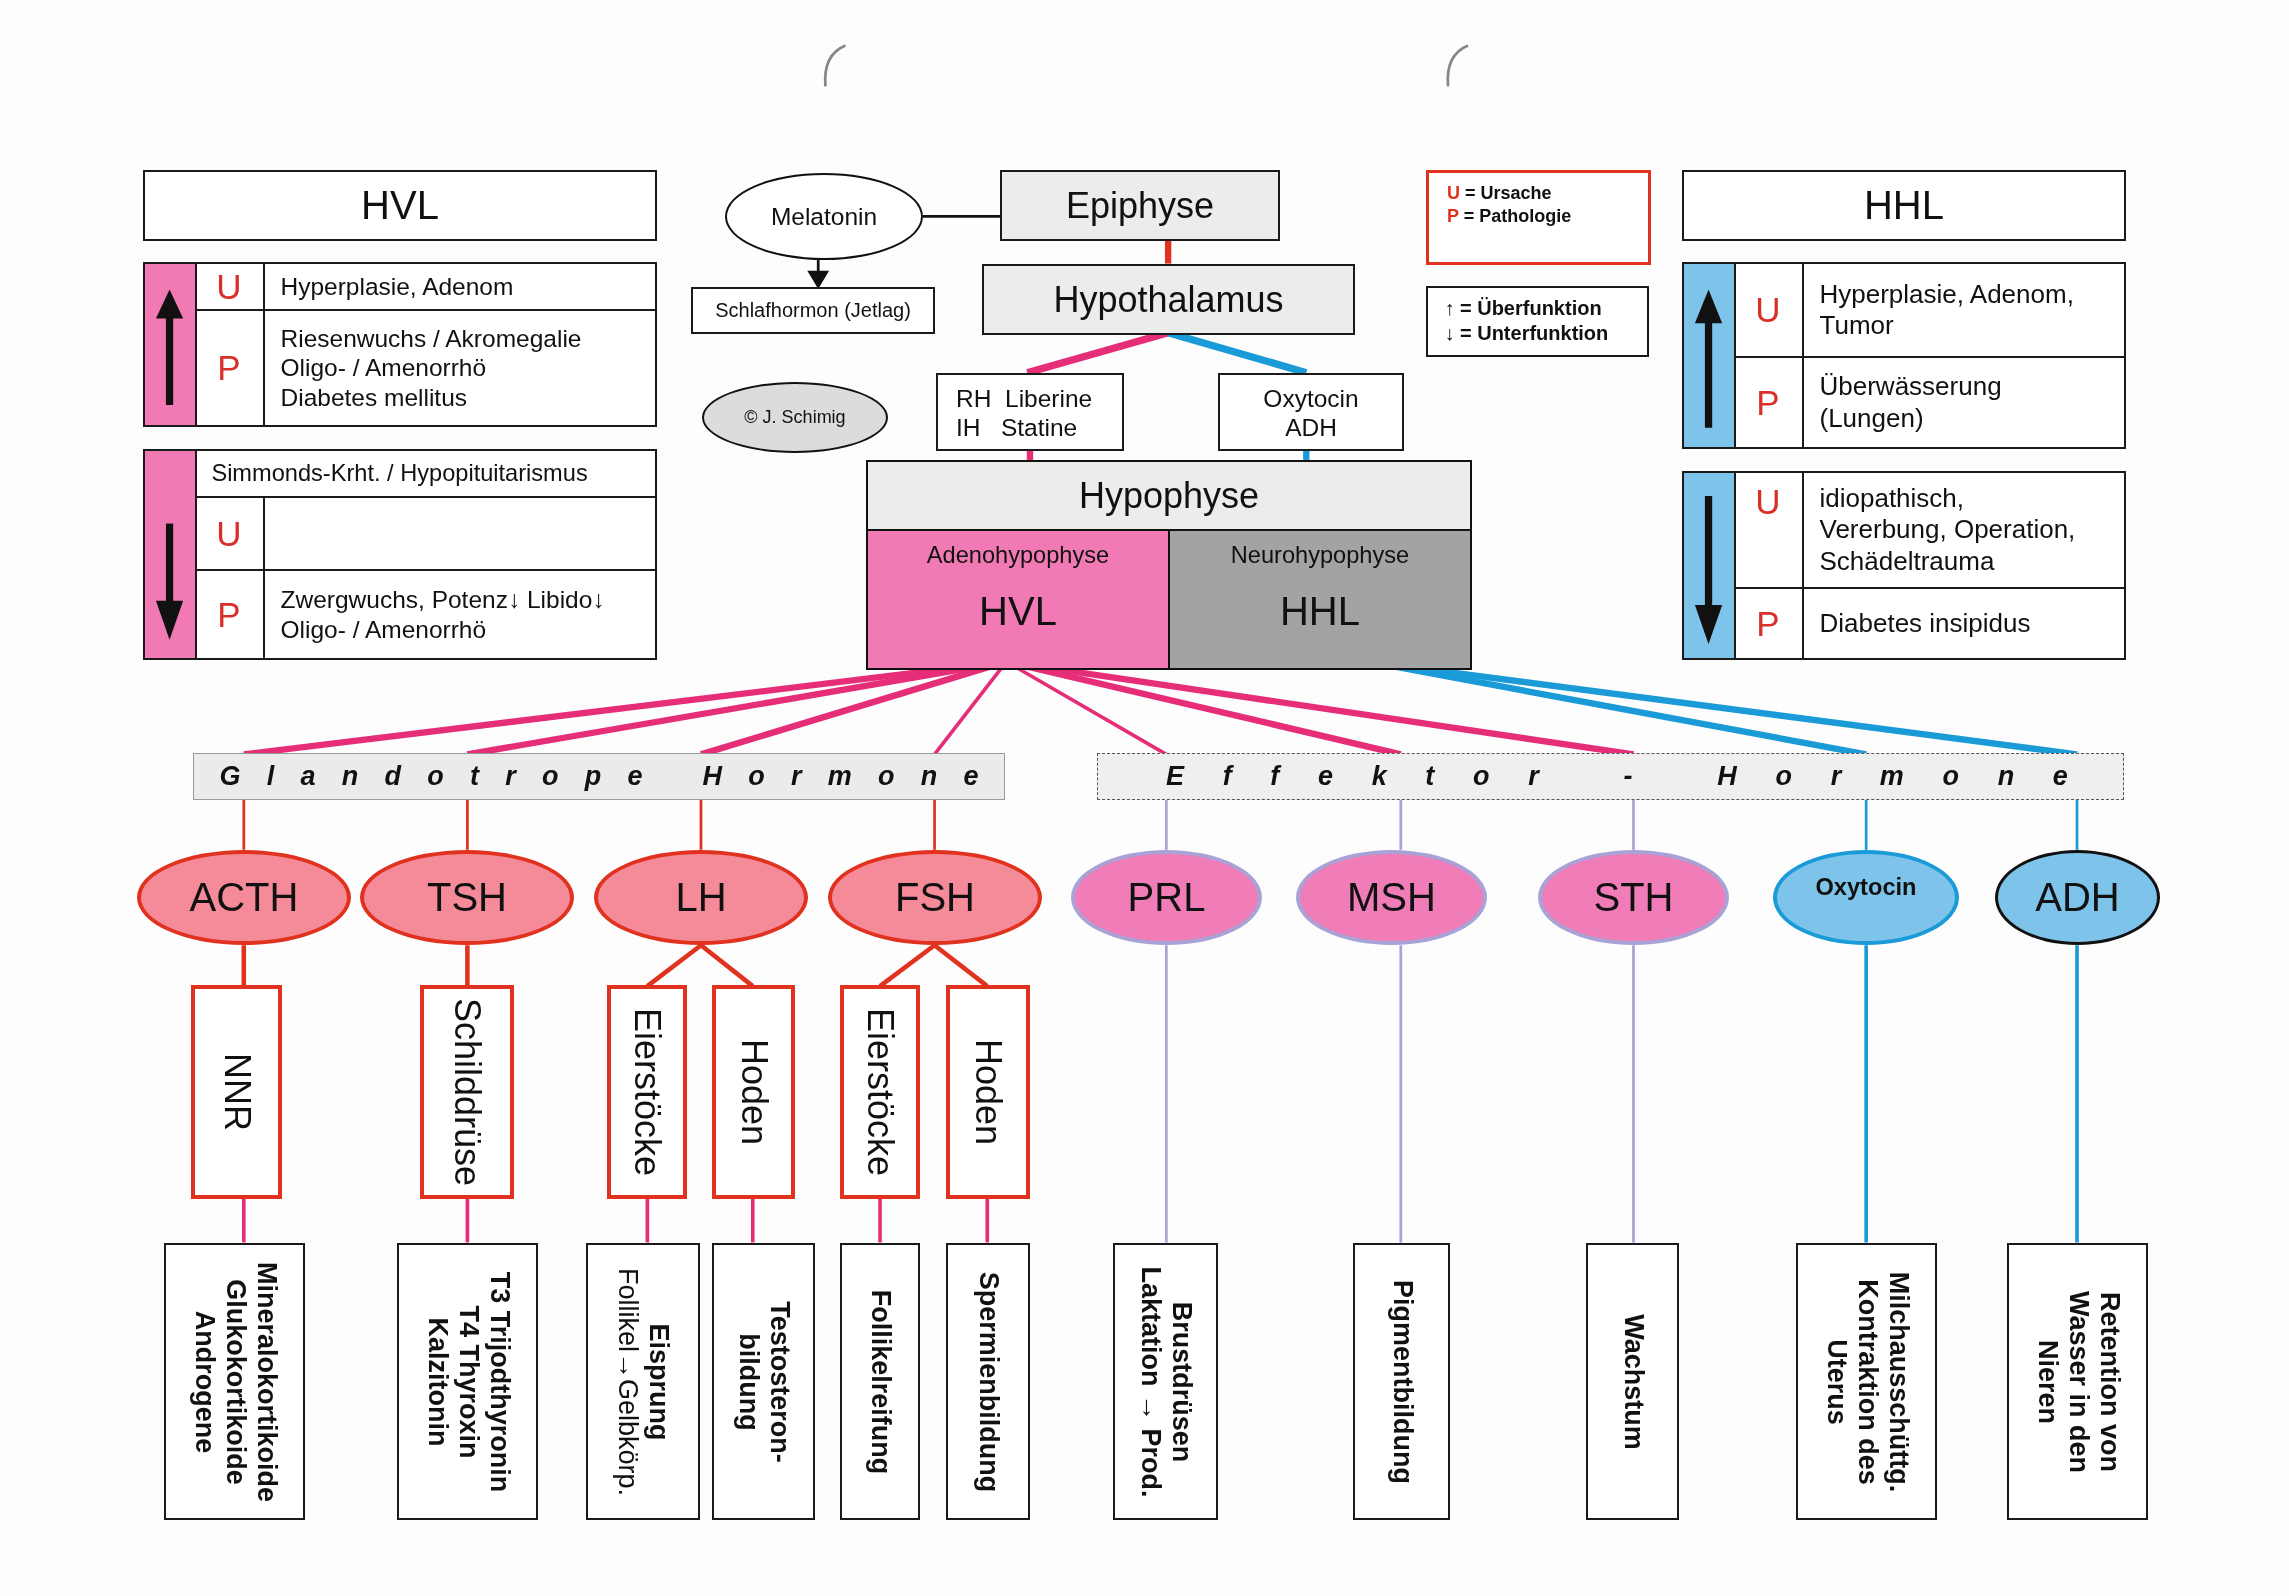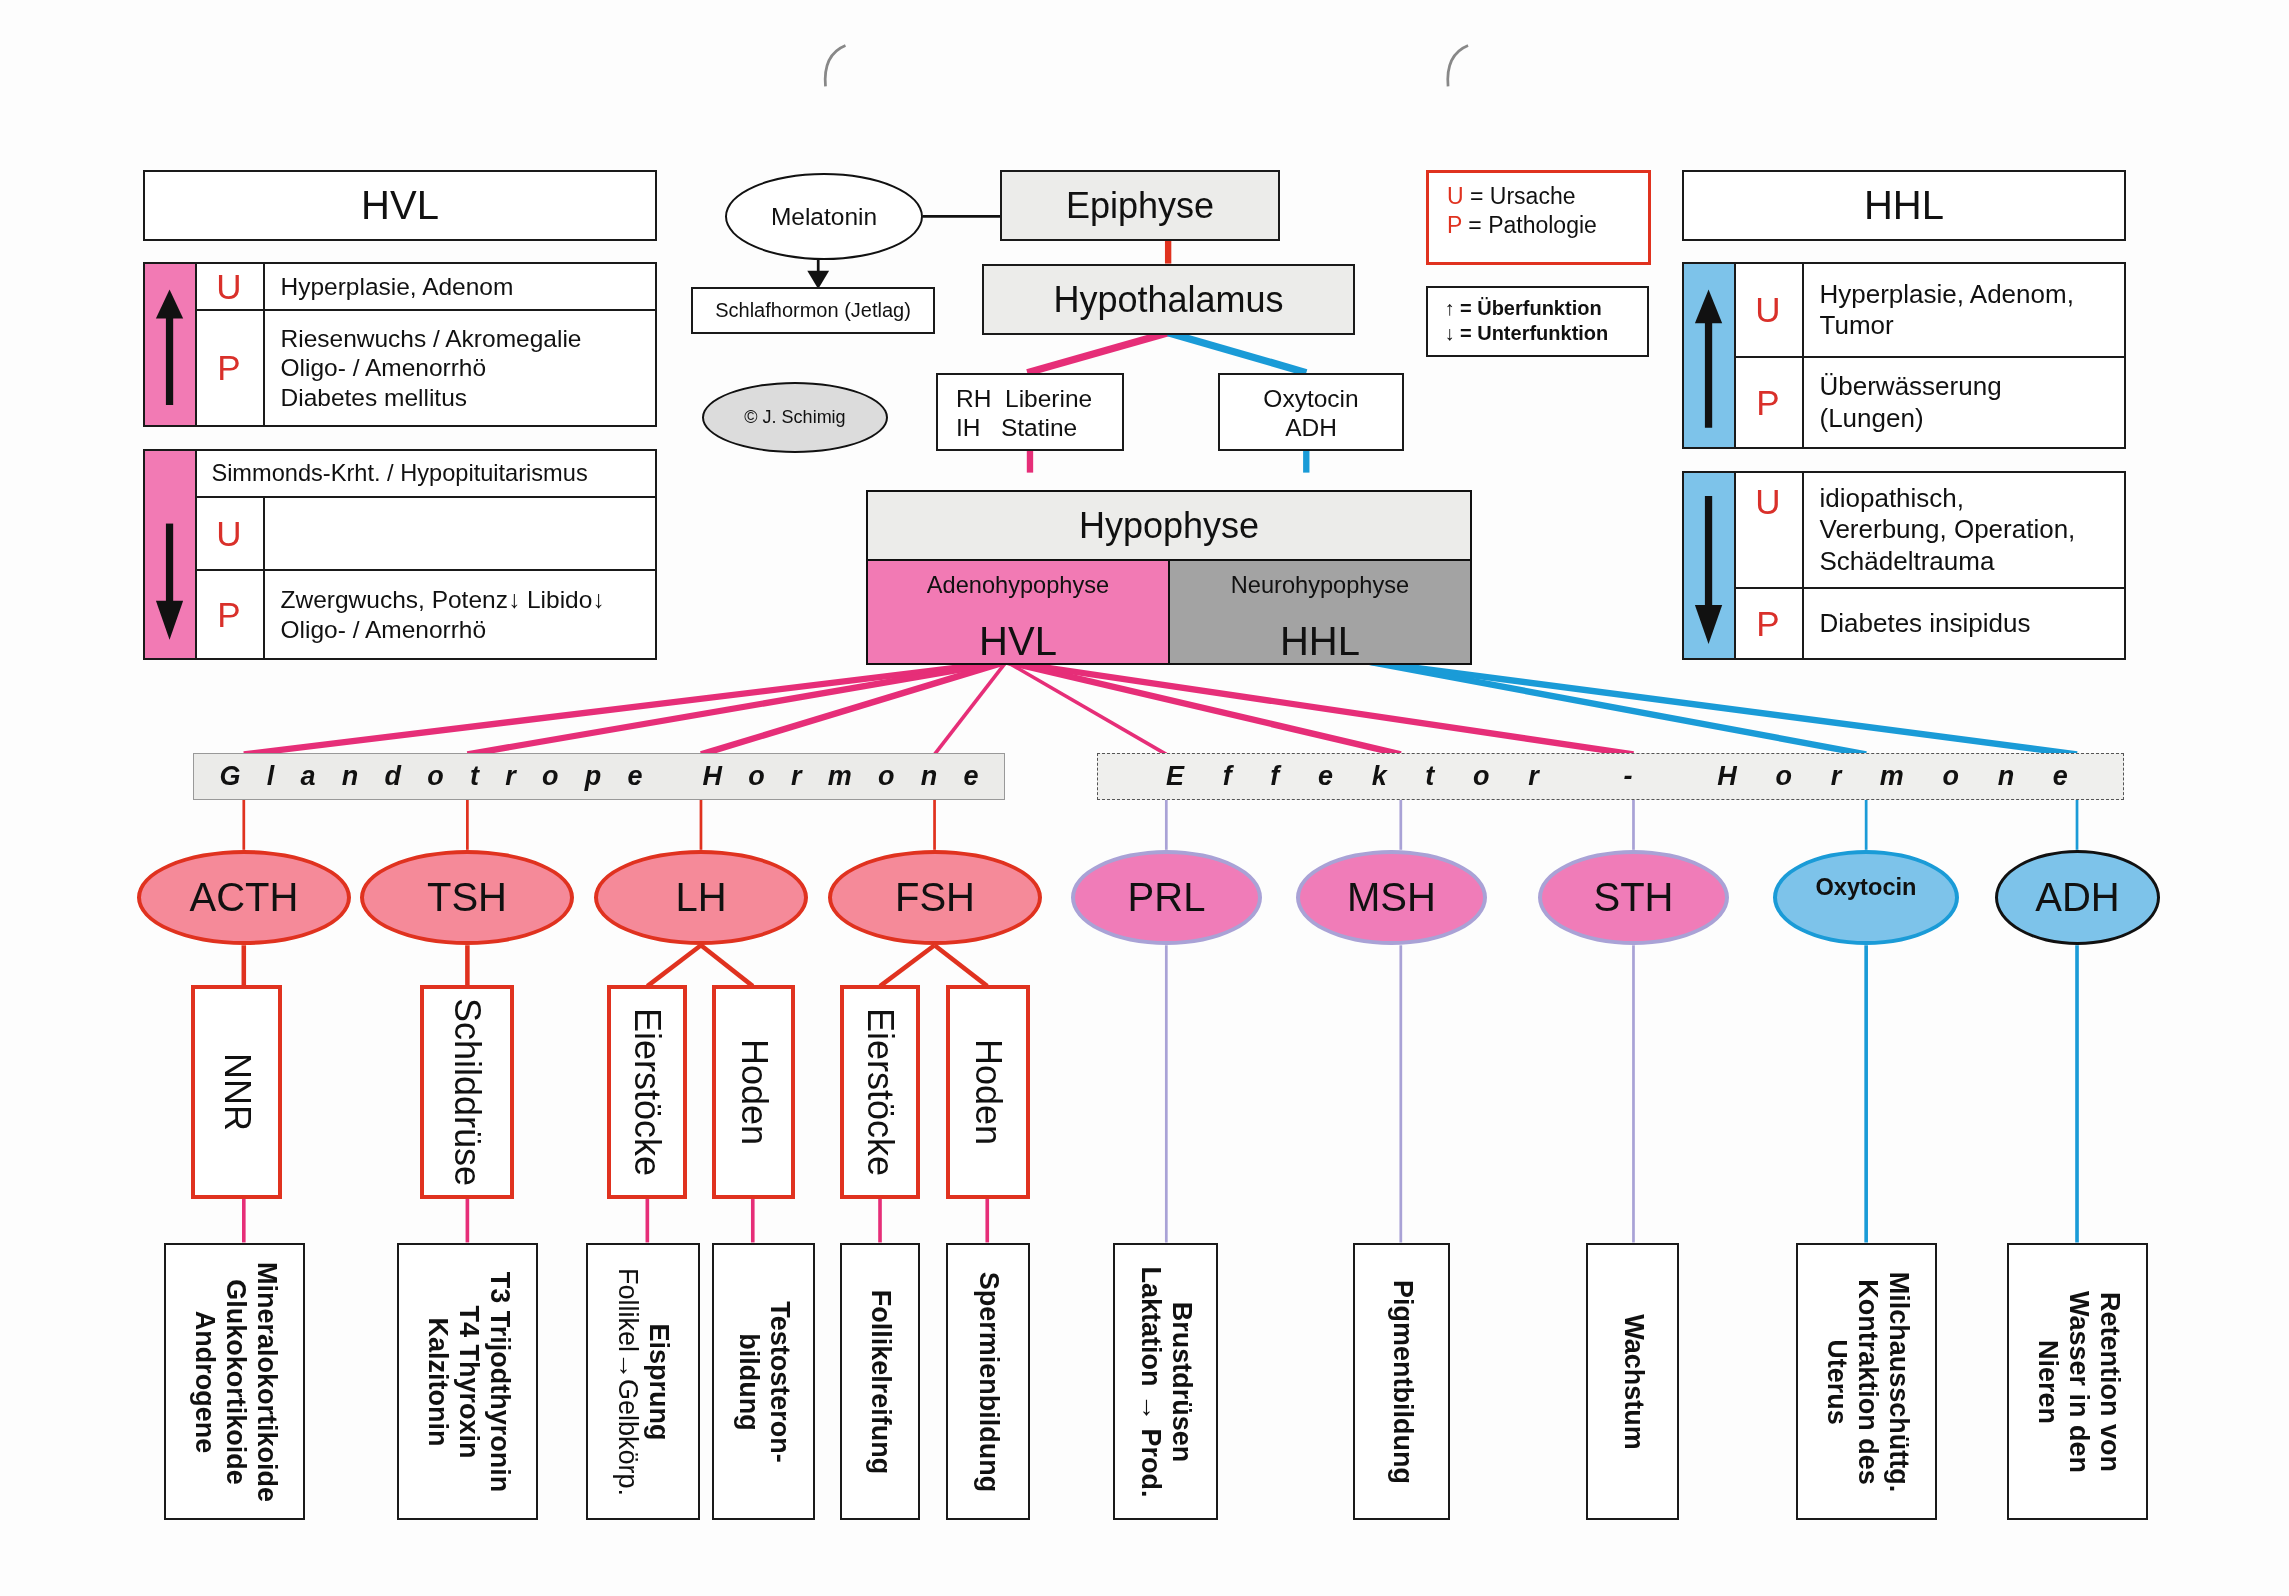--- a/index.html
+++ b/index.html
@@ -150,33 +150,33 @@
 
 <div class="abs box" style="left:936px;top:373px;width:188px;height:78px;font-size:24.5px;padding:9px 0 0 18px;line-height:1.2">
   <div style="white-space:pre">RH  Liberine</div>
   <div style="white-space:pre">IH   Statine</div>
 </div>
 <div class="abs box" style="left:1218px;top:373px;width:186px;height:78px;font-size:24.5px;line-height:1.2;text-align:center;padding-top:9px">
   <div>Oxytocin</div>
   <div>ADH</div>
 </div>
 
-<div class="abs" style="left:866px;top:490px;width:606px;height:175px;border:2.7px solid #111;box-sizing:border-box">
+<div class="abs" style="left:866px;top:460px;width:606px;height:210px;border:2.7px solid #111;box-sizing:border-box">
   <div class="abs grey ctr" style="left:0;top:0;right:0;height:69px;border-bottom:2.7px solid #111;font-size:36px;background:#ececea">Hypophyse</div>
   <div class="abs" style="left:0;top:69px;width:302px;bottom:0;background:#f27ab4;border-right:2.7px solid #111">
     <div style="text-align:center;font-size:23.6px;margin-top:11px">Adenohypophyse</div>
     <div style="text-align:center;font-size:40px;margin-top:20px">HVL</div>
   </div>
   <div class="abs" style="left:302px;top:69px;right:0;bottom:0;background:#a3a3a3">
     <div style="text-align:center;font-size:23.6px;margin-top:11px">Neurohypophyse</div>
     <div style="text-align:center;font-size:40px;margin-top:20px">HHL</div>
   </div>
 </div>
 
-<div class="abs" style="left:1426px;top:170px;width:225px;height:95px;border:3.6px solid #e0321f;background:#fff;font-weight:normal;font-size:23px;padding:9px 0 0 18px;line-height:1.25">
+<div class="abs" style="left:1426px;top:170px;width:225px;height:95px;border:3.6px solid #e0321f;background:#fff;font-weight:bold;font-size:18px;padding:9px 0 0 18px;line-height:1.25">
   <div><span style="color:#e0321f">U</span><span> = Ursache</span></div>
   <div><span style="color:#e0321f">P</span><span> = Pathologie</span></div>
 </div>
 <div class="abs box" style="left:1426px;top:286px;width:223px;height:71px;font-weight:bold;font-size:20px;padding:8.2px 0 0 16.4px;line-height:1.25">
   <div>↑ = Überfunktion</div>
   <div>↓ = Unterfunktion</div>
 </div>
 
 <div class="abs box ctr title-big" style="left:1682px;top:170px;width:444px;height:71px">HHL</div>
 <div class="tbl" style="left:1682px;top:262px;width:444px;height:187px">

